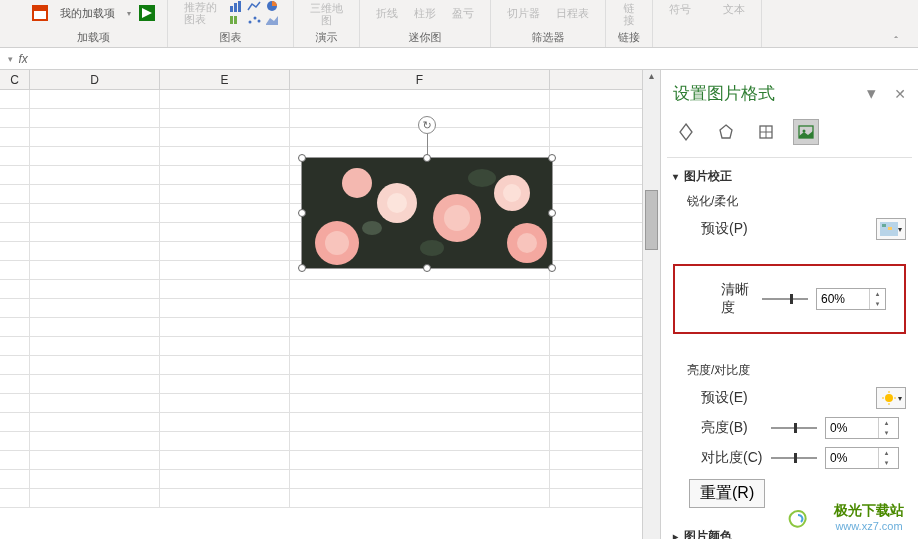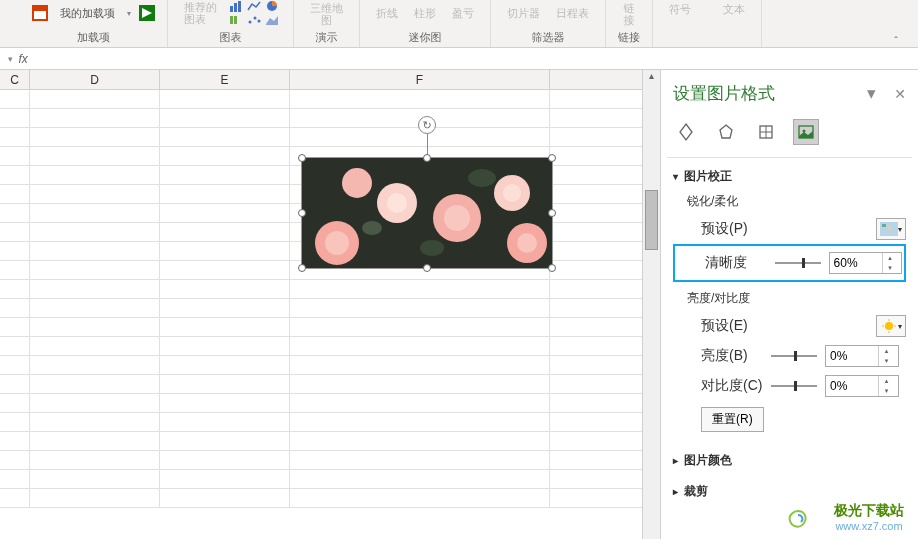--- a/index.html
+++ b/index.html
@@ -57,22 +57,22 @@
 .field-row { display: flex; align-items: center; gap: 8px; padding: 4px 0 4px 28px; height: 30px; }
 .field-label { width: 62px; font-size: 14px; color: #333; }
 .slider { flex: 0 0 46px; height: 14px; position: relative; }
 .slider-track { position: absolute; top: 6px; left: 0; right: 0; height: 2px; background: #999; }
 .slider-thumb { position: absolute; top: 2px; width: 3px; height: 10px; background: #333; }
 .spin { display: flex; align-items: center; border: 1px solid #aaa; height: 22px; width: 74px; background: #fff; }
 .spin input { border: none; width: 52px; font-size: 12px; padding: 0 4px; outline: none; }
 .spin-btns { display: flex; flex-direction: column; width: 16px; border-left: 1px solid #ccc; }
 .spin-btns span { height: 10px; font-size: 7px; text-align: center; line-height: 10px; color: #666; cursor: pointer; }
 .preset-btn { width: 30px; height: 22px; border: 1px solid #aaa; background: #f8f8f8; display: flex; align-items: center; justify-content: center; cursor: pointer; font-size: 10px; margin-left: auto; }
-.highlight-box { border: 2px solid #0ea5e9; padding: 2px; margin: 0 0; }
-.reset-btn { border: 1px solid #aaa; padding: 3px 10px; font-size: 12px; background: #f8f8f8; cursor: pointer; margin-left: 28px; }
+.highlight-box { border: 2px solid #b91c1c; padding: 18px; margin: 20px 0; }
+.reset-btn { border: 1px solid #aaa; padding: 3px 10px; font-size: 16px; background: #f8f8f8; cursor: pointer; margin-left: 16px; }
 
 
 .watermark { position: absolute; bottom: 6px; right: 14px; font-size: 11px; text-align: right; line-height: 1.3; z-index: 10; }
 .wm-title { color: #4a8a00; font-weight: bold; font-size: 14px; }
 .wm-url { color: #6aaedb; text-align: center; }
 .wm-swirl { position: absolute; right: 92px; bottom: 2px; width: 28px; height: 24px; }
 </style>
 </head>
 <body>
 

